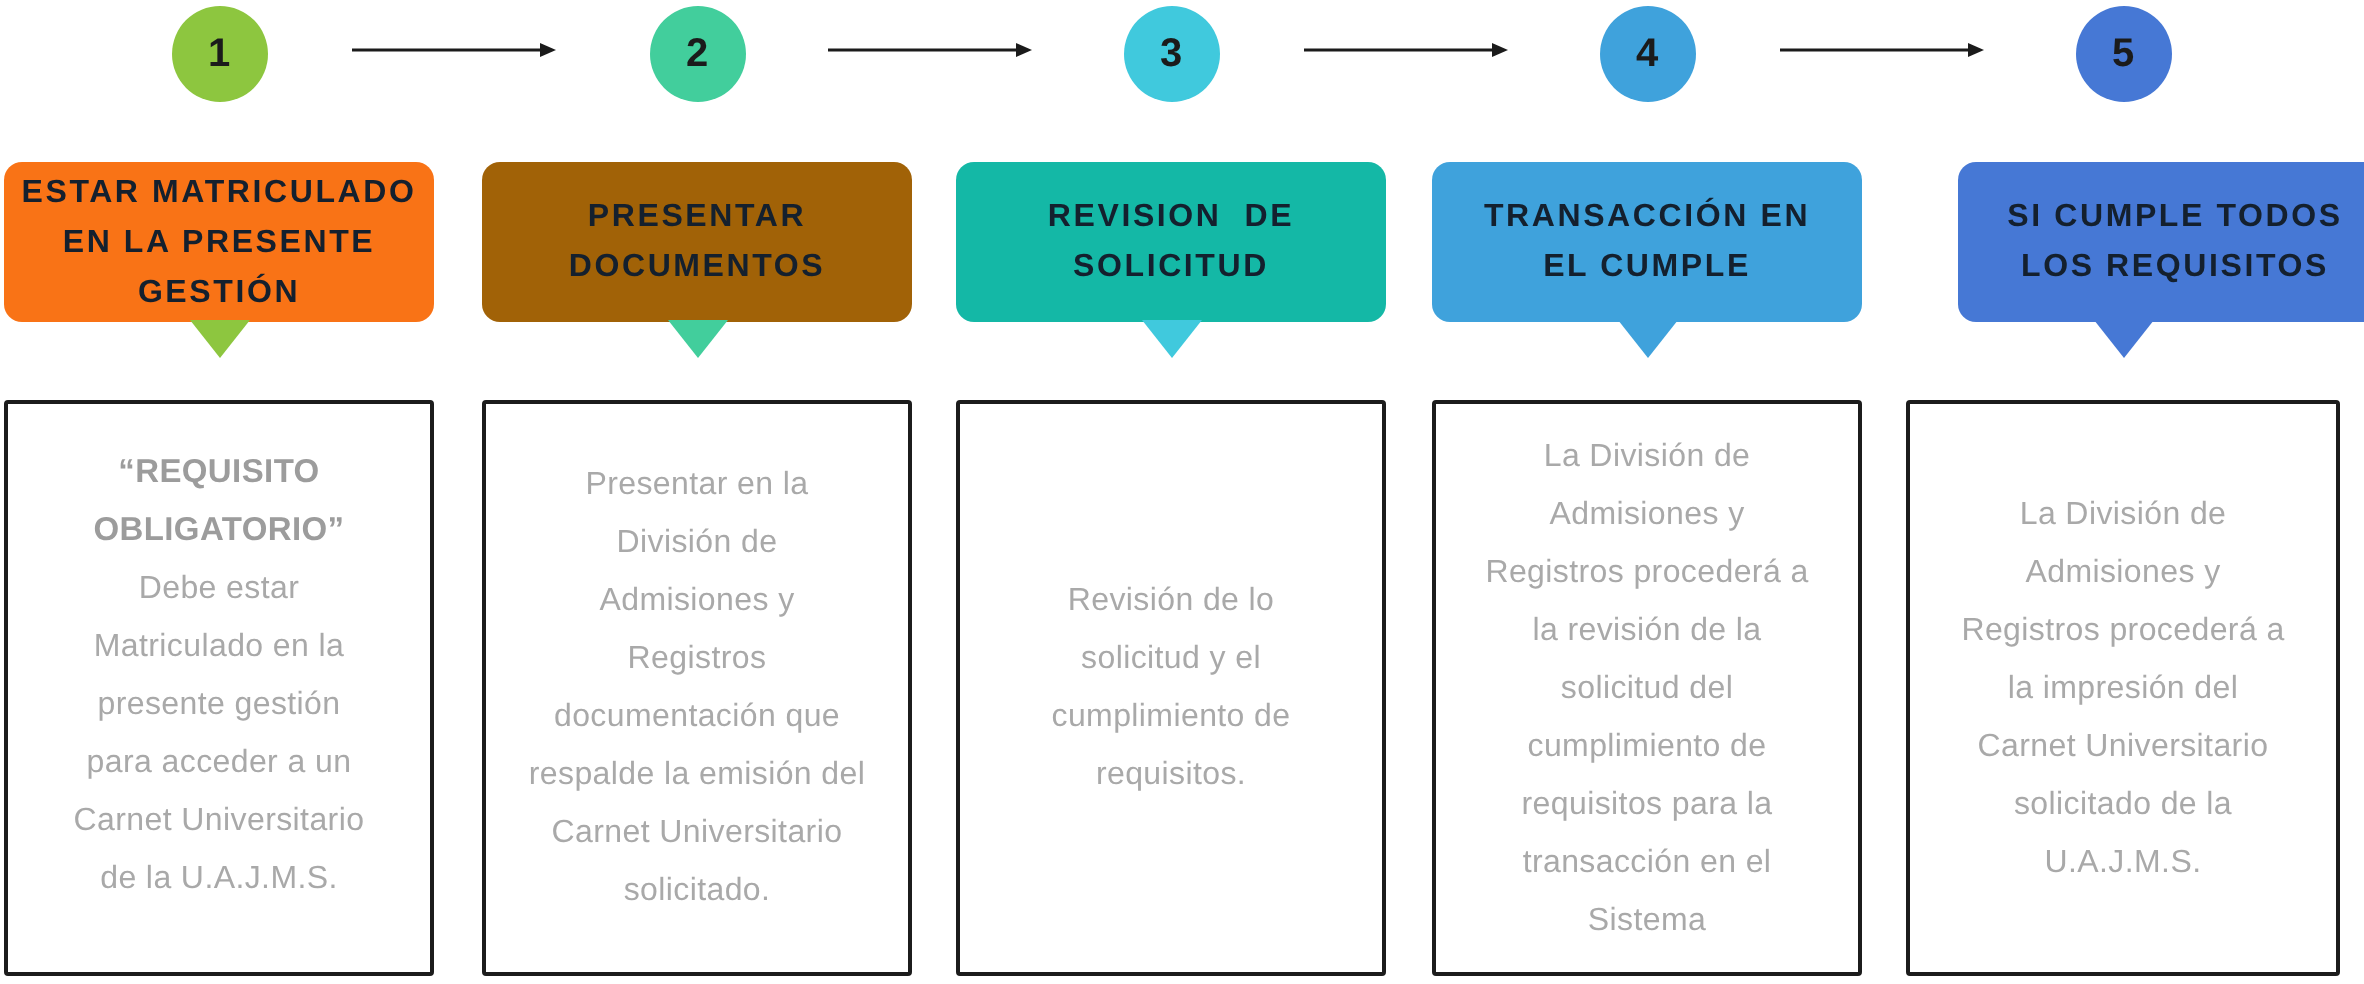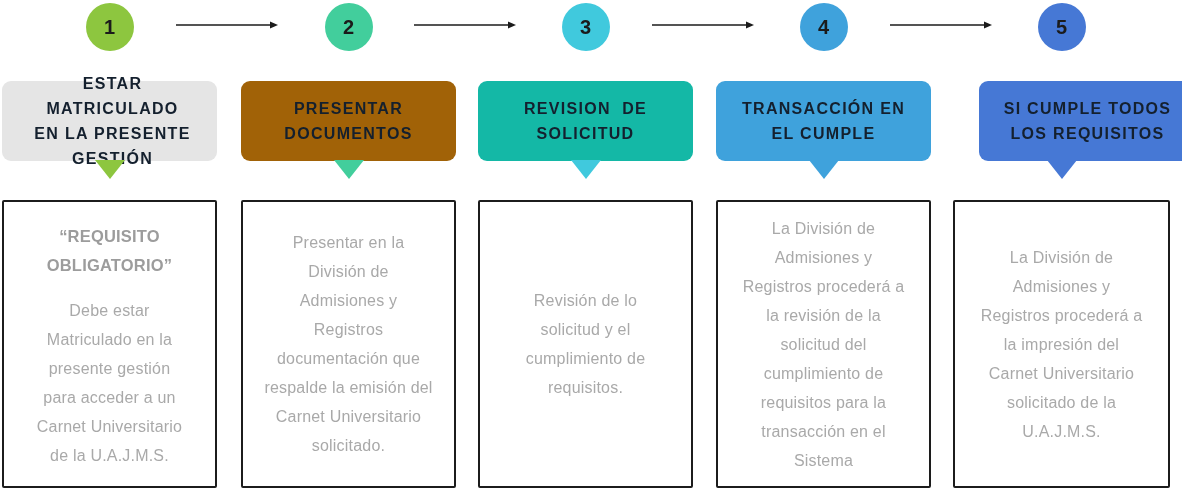--- a/index.html
+++ b/index.html
@@ -90,21 +90,20 @@
     width: 100%;
     height: 288px;
     background: #ffffff;
     border: 2px solid #1c1c1c;
     border-radius: 2px;
     display: flex;
     flex-direction: column;
     align-items: center;
     justify-content: center;
     padding: 6px 6px;
-    gap: 16px;
   }
   .bodybox--top { justify-content: flex-start; }
   .bodybox--top.pt20 { padding-top: 20px; }
   .bodybox--top.pt12 { padding-top: 12px; }
 
   .body-title {
     font-size: 16.5px;
     font-weight: bold;
     color: #9c9c9c;
     line-height: 29px;
@@ -140,21 +139,21 @@
   </svg>
   <svg class="arrow arrow-4" width="104" height="12" viewBox="0 0 104 12">
     <line x1="1" y1="6" x2="96" y2="6" stroke="#1b1b1b" stroke-width="1.6"></line>
     <path d="M95 2.5 L103 6 L95 9.5 Z" fill="#1b1b1b"></path>
   </svg>
 
   <section class="col col-1">
     <div class="circle" style="background-color: rgb(141, 198, 63);">
       <span class="num">1</span>
     </div>
-    <div class="header" style="background-color: #e5e5e5; padding-left: 12px;">
+    <div class="header" style="background-color: #f97316;">
       <span class="header-text">ESTAR MATRICULADO
 EN LA PRESENTE
 GESTIÓN</span>
     </div>
     <div class="tail" style="border-top-color: rgb(141, 198, 63);"></div>
     <div class="bodybox bodybox--top pt20">
       <p class="body-title">“REQUISITO
 OBLIGATORIO”</p>
       <p class="body-text">Debe estar
 Matriculado en la

